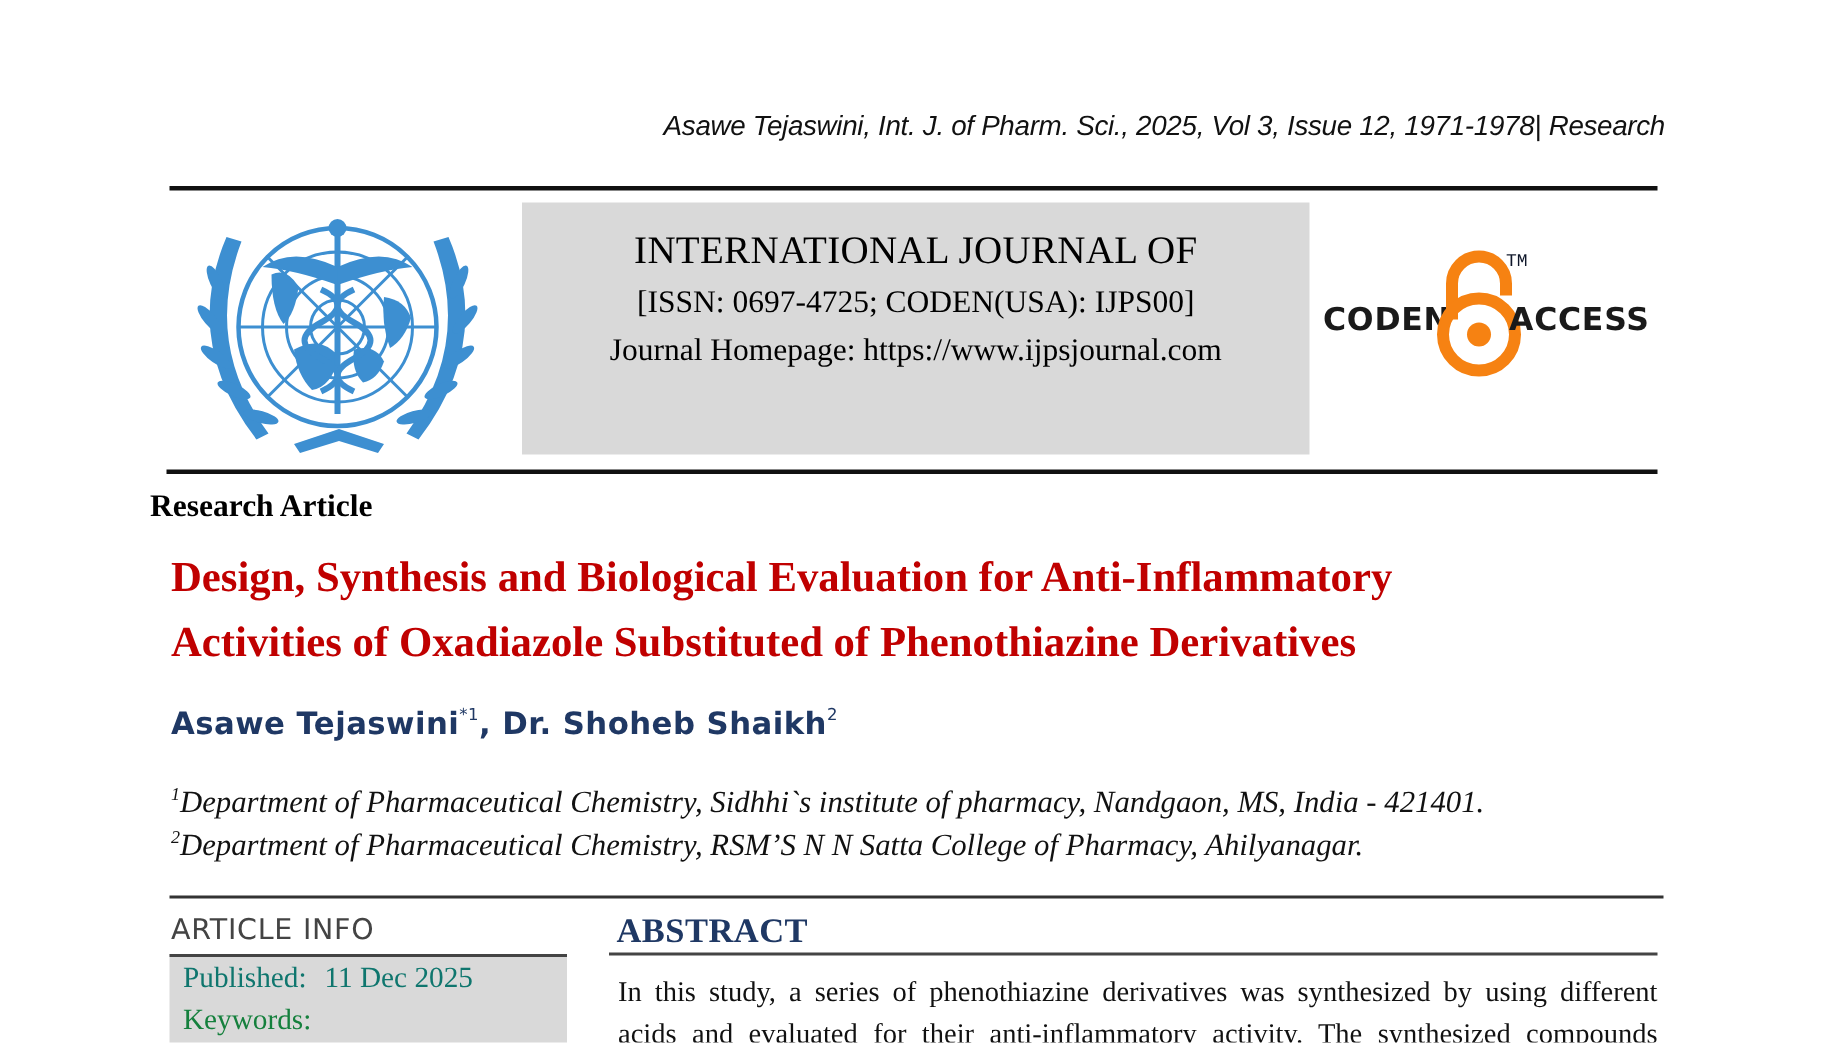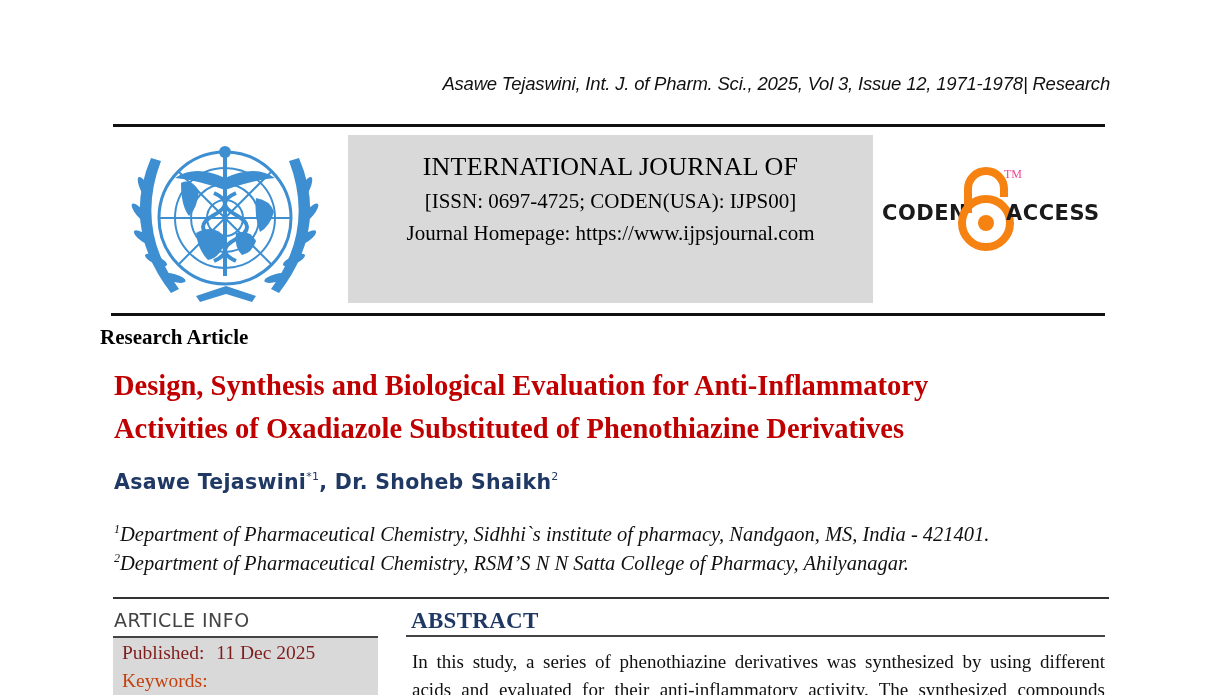--- a/index.html
+++ b/index.html
@@ -53,22 +53,22 @@
   .rule-thin { left: 113px; top: 597px; width: 996px; height: 1.5px; background: #333; }
   .ai-heading {
     left: 114px; top: 609px; font-family: "DejaVu Sans", sans-serif;
     font-weight: normal; font-size: 19px; color: #444; letter-spacing: 0.5px;
   }
   .ai-box {
     left: 113px; top: 636px; width: 265px; height: 70px;
     background: #d9d9d9; border-top: 2px solid #444;
   }
   .ai-row { position: absolute; left: 9px; font-size: 19.5px; }
-  .ai-row.pub { top: 4px; color: #7f1d1d; }
-  .ai-row.kw { top: 32px; color: #c2410c; }
+  .ai-row.pub { top: 4px; color: #0f766e; }
+  .ai-row.kw { top: 32px; color: #15803d; }
   .ai-row .val { margin-left: 12px; }
   .abs-heading {
     left: 411px; top: 608px; font-weight: bold; font-size: 23px;
     color: #1f3864; letter-spacing: 0.3px;
   }
   .abs-rule { left: 406px; top: 635px; width: 699px; height: 1.5px; background: #444; }
   .abs-text {
     left: 412px; top: 648px; width: 693px; font-size: 19px; line-height: 28px;
     text-align: justify; text-align-last: justify; color: #111;
   }
@@ -133,21 +133,21 @@
   <div class="jl">Journal Homepage: https://www.ijpsjournal.com</div>
 </div>
 
 <div class="abs oa-logo">
   <span class="abs oa-text" style="left:2px; top:36px;">CODEN</span>
   <svg class="abs" style="left:72px; top:0;" width="70" height="90" viewBox="0 0 70 90">
     <path d="M16 48 V24 a18 18 0 0 1 36 0 V32" fill="none" stroke="#f68212" stroke-width="8"></path>
     <circle cx="34" cy="58" r="24" fill="none" stroke="#f68212" stroke-width="8"></circle>
     <circle cx="34" cy="58" r="8" fill="#f68212"></circle>
   </svg>
-  <span class="abs" style="left:124px; top:2px; font-family:Liberation Serif, serif; font-size:12px; color:#ec4899;">TM</span>
+  <span class="abs" style="left:124px; top:2px; font-family:Liberation Mono, monospace; font-size:12px; color:#0f172a;">TM</span>
   <span class="abs oa-text" style="left:126px; top:36px;">ACCESS</span>
 </div>
 
 <div class="abs rule rule-bottom"></div>
 
 <div class="abs section-label">Research Article</div>
 
 <div class="abs title">
   <div>Design, Synthesis and Biological Evaluation for Anti-Inflammatory</div>
   <div>Activities of Oxadiazole Substituted of Phenothiazine Derivatives</div>

